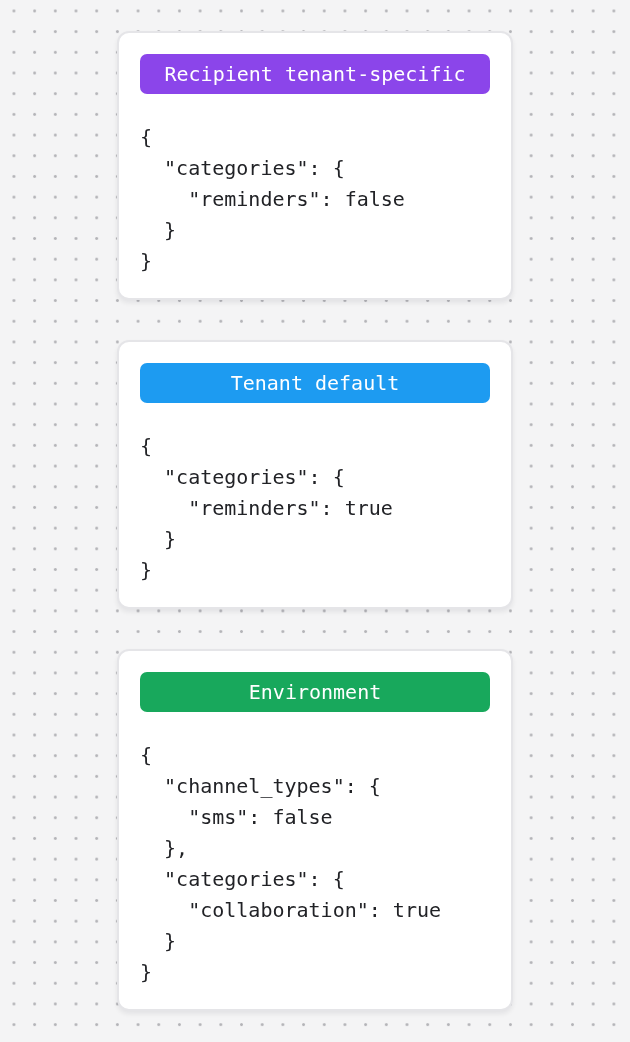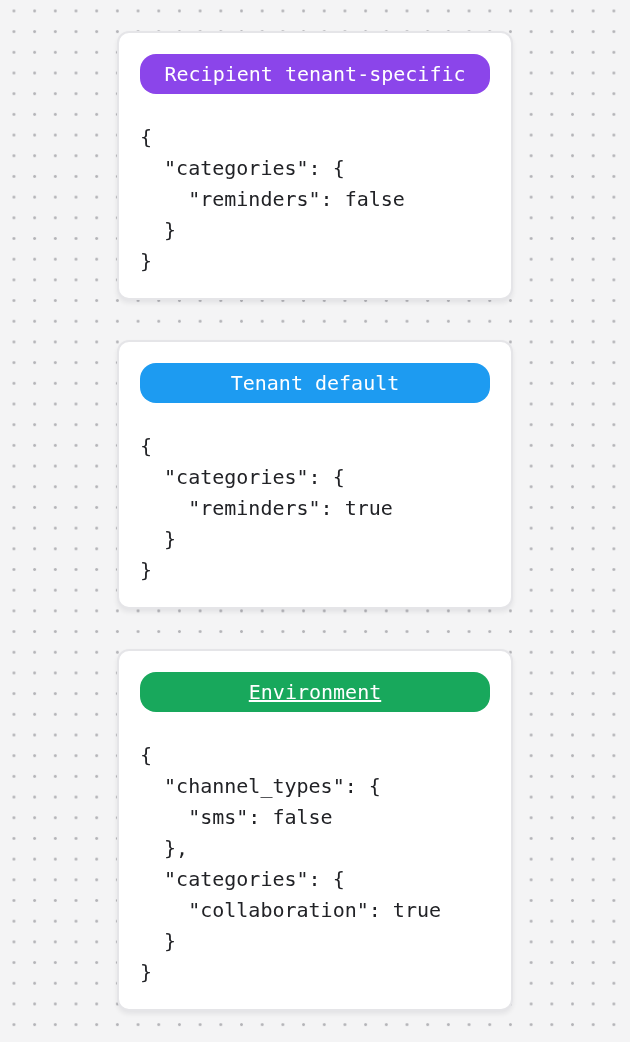--- a/index.html
+++ b/index.html
@@ -25,21 +25,21 @@
     margin: 0 0 40px 117px;
     padding: 21px;
     background: #ffffff;
     border: 2px solid #e5e5e8;
     border-radius: 12px;
     box-shadow: 0 3px 5px rgba(17, 17, 26, 0.07);
   }
   .badge {
     box-sizing: border-box;
     height: 40px;
-    border-radius: 16px;
+    border-radius: 7px;
     display: flex;
     align-items: center;
     justify-content: center;
     color: #ffffff;
     font-size: 20px;
     line-height: 1;
     white-space: nowrap;
   }
   .code {
     margin: 28px 0 0 0;
@@ -67,21 +67,21 @@
   <section class="card">
     <div class="badge" style="background-color: rgb(29, 155, 241); text-align: center;">Tenant default</div>
     <pre class="code">{
   "categories": {
     "reminders": true
   }
 }</pre>
   </section>
 
   <section class="card">
-    <div class="badge" style="background-color: rgb(24, 168, 92); text-decoration: underline;">Environment</div>
+    <div class="badge" style="background-color: rgb(24, 168, 92);">Environment</div>
     <pre class="code">{
   "channel_types": {
     "sms": false
   },
   "categories": {
     "collaboration": true
   }
 }</pre>
   </section>
 

